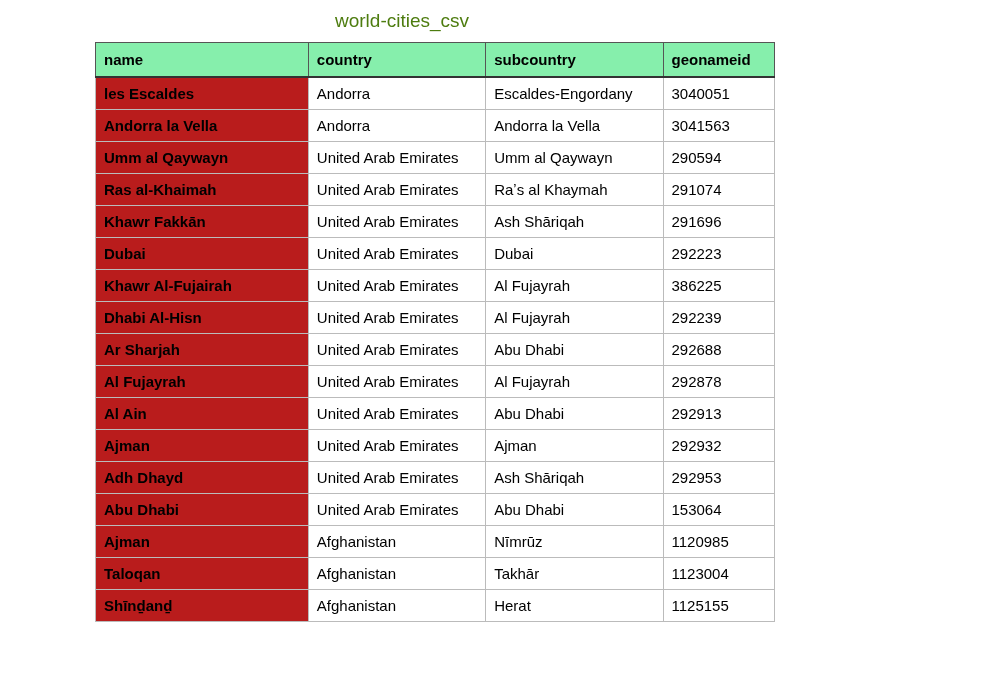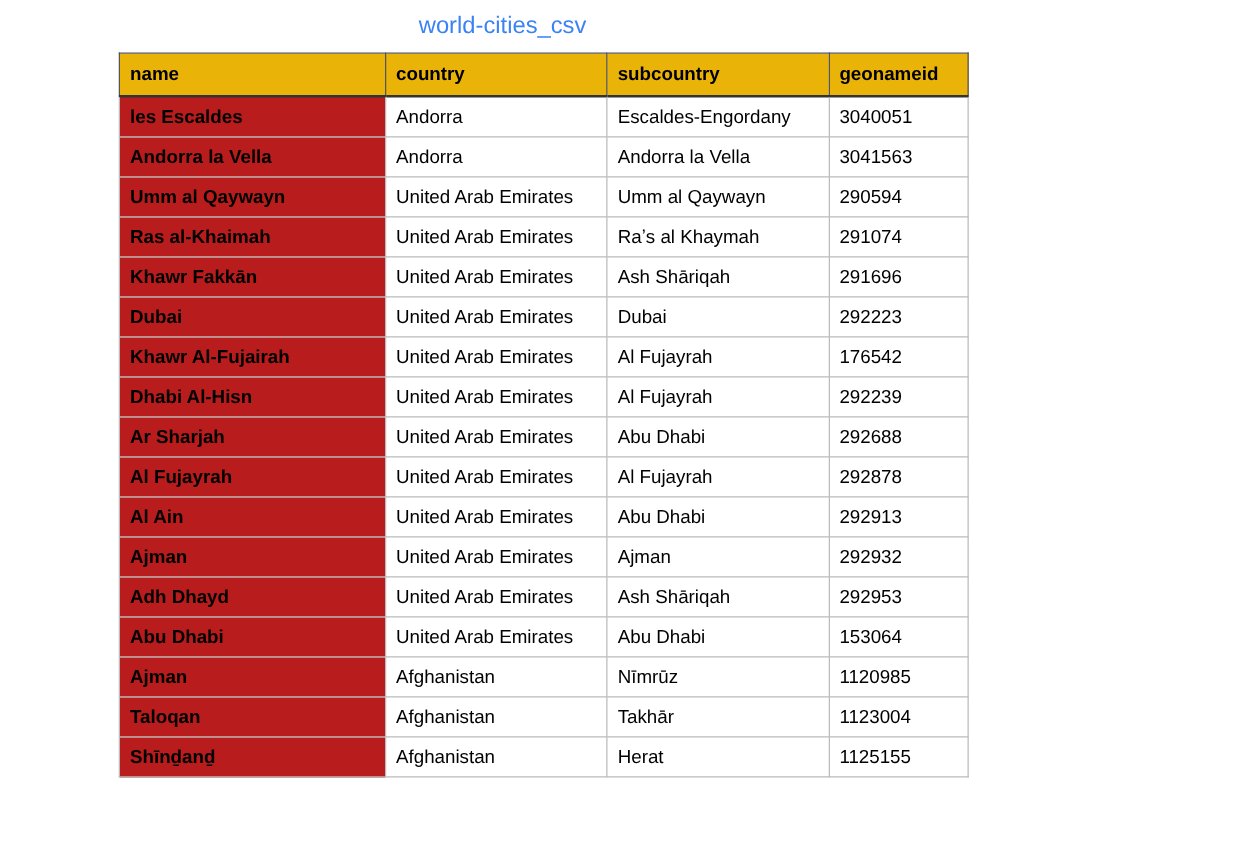--- a/index.html
+++ b/index.html
@@ -10,33 +10,33 @@
       background: #ffffff;
       width: 1000px;
       height: 687px;
       overflow: hidden;
     }
     .page {
       padding: 10px 0 0 95px;
     }
     .title {
       font-size: 19px;
-      color: #3b82f6;
+      color: #4d7c0f;
       margin: 0 0 10px 0;
       padding-left: 240px;
       font-weight: 400;
     }
     table {
       border-collapse: collapse;
       width: 680px;
       font-size: 15px;
       color: #000;
     }
     thead th {
-      background: #eab308;
+      background: #86efac;
       font-weight: 700;
       text-align: left;
       padding: 8px 8px;
       border: 1px solid #555;
       border-bottom: 2px solid #333;
     }
     tbody td {
       padding: 7px 8px;
       border: 1px solid #bbb;
       vertical-align: middle;
@@ -106,21 +106,21 @@
         <tr>
           <td class="col-name">Dubai</td>
           <td class="col-country">United Arab Emirates</td>
           <td class="col-subcountry">Dubai</td>
           <td class="col-id">292223</td>
         </tr>
         <tr>
           <td class="col-name">Khawr Al-Fujairah</td>
           <td class="col-country">United Arab Emirates</td>
           <td class="col-subcountry">Al Fujayrah</td>
-          <td class="col-id">176542</td>
+          <td class="col-id">386225</td>
         </tr>
         <tr>
           <td class="col-name">Dhabi Al-Hisn</td>
           <td class="col-country">United Arab Emirates</td>
           <td class="col-subcountry">Al Fujayrah</td>
           <td class="col-id">292239</td>
         </tr>
         <tr>
           <td class="col-name">Ar Sharjah</td>
           <td class="col-country">United Arab Emirates</td>

